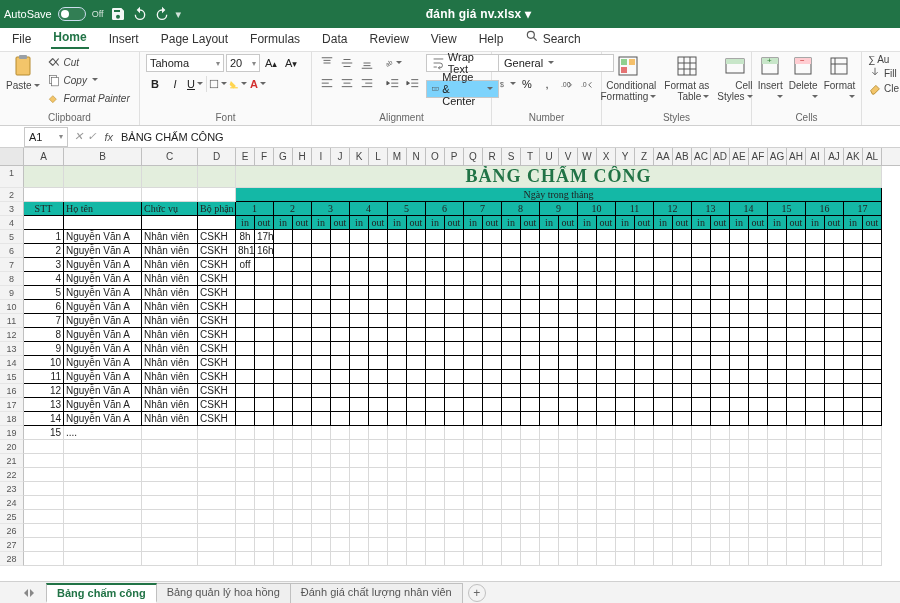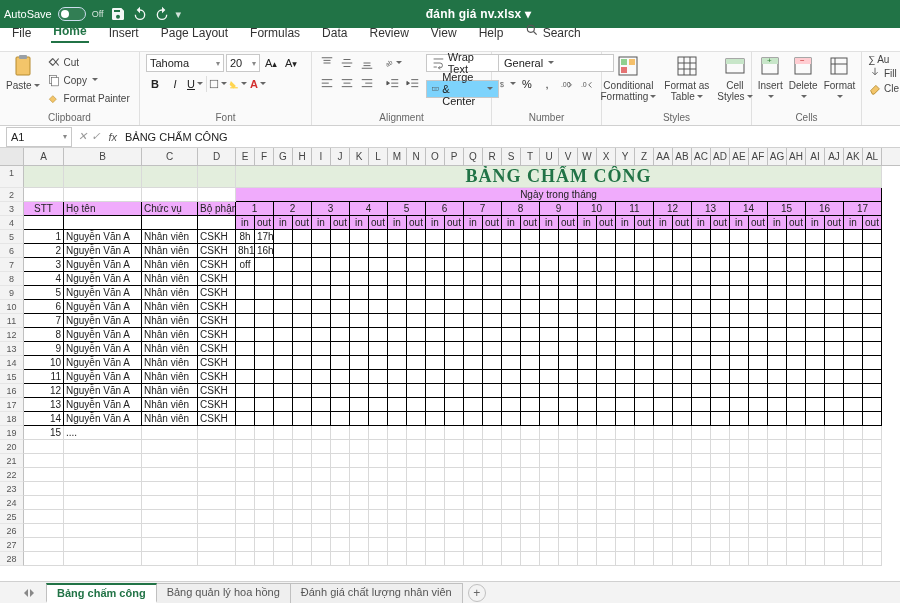--- a/index.html
+++ b/index.html
@@ -4,65 +4,65 @@
 <style>
   * { box-sizing: border-box; margin: 0; padding: 0; font-family: "Segoe UI", Tahoma, sans-serif; }
   body { width: 900px; height: 603px; overflow: hidden; background: #fff; font-size: 11px; color: #222; }
   .titlebar { height: 28px; background: #217346; color: #fff; display: flex; align-items: center; padding: 0 4px; gap: 6px; }
   .qa-group { display: flex; align-items: center; gap: 6px; }
   .autosave-lbl { font-size: 11px; }
   .autosave-pill { width: 28px; height: 14px; border: 1px solid #cde; border-radius: 8px; display: inline-flex; align-items: center; padding: 0 2px; background: rgba(255,255,255,.08); }
   .autosave-knob { width: 8px; height: 8px; background: #fff; border-radius: 50%; }
   .tb-icon { width: 16px; height: 16px; fill: #fff; opacity: .95; }
   .doc-title { flex: 1; text-align: center; font-size: 12px; letter-spacing: .2px; font-weight: bold; }
-  .menu { height: 24px; background: #fff; display: flex; align-items: flex-end; gap: 18px; padding: 0 10px 8px 10px; border-bottom: 1px solid #e1e1e1; }
+  .menu { height: 24px; background: #fff; display: flex; align-items: flex-end; gap: 18px; padding: 0 10px 2px 10px; border-bottom: 1px solid #e1e1e1; }
   .menu-item { font-size: 12px; color: #333; padding: 3px 2px; cursor: pointer; }
   .menu-item.active { color: #217346; font-weight: 600; border-bottom: 2px solid #217346; }
   .search-icon { width: 14px; height: 14px; fill: #555; }
 
   .ribbon { height: 74px; background: #fafafa; border-bottom: 1px solid #d0d0d0; display: flex; }
   .rgroup { border-right: 1px solid #e0e0e0; padding: 2px 6px 0 6px; display: flex; flex-direction: column; justify-content: space-between; }
   .rgroup-body { display: flex; gap: 4px; align-items: flex-start; }
   .rgroup-title { font-size: 10px; color: #666; text-align: center; padding: 2px 0; }
   .mini { font-size: 10px; color: #444; display: flex; align-items:center; gap:2px; }
-  .btn-like { padding: 1px 3px; border-radius: 2px; display: flex; align-items:center; gap:3px; }
+  .btn-like { padding: 1px 3px; border-radius: 2px; display: flex; align-items:center; gap:3px;font-style:italic; }
   .icon { width: 14px; height: 14px; fill: #555; }
   .icon-lg { width: 24px; height: 24px; fill: #555; }
   .font-name { width: 78px; height: 18px; border: 1px solid #c8c8c8; background:#fff; font-size:11px; padding:0 3px; display:flex; align-items:center; justify-content:space-between; }
   .font-size { width: 34px; height: 18px; border: 1px solid #c8c8c8; background:#fff; font-size:11px; padding:0 3px; display:flex; align-items:center; justify-content:space-between; }
   .btn-row { display:flex; gap:2px; align-items:center; }
   .sq { width:18px; height:18px; border:0; display:flex; align-items:center; justify-content:center; font-size:11px; }
   .sq svg{ width:14px; height:14px; fill:#555;}
   .drop-tri::after{content:"";display:inline-block;margin-left:2px;border:3px solid transparent;border-top-color:#666;transform:translateY(1px);}
   .wrap-btn, .merge-btn, .num-fmt { height:18px; border:1px solid #c8c8c8; background:#fff; display:flex; align-items:center; gap:3px; padding:0 5px; font-size:11px; }
   .merge-btn { background:#7dd3fc; }
   .vcol { display:flex; flex-direction:column; align-items:center; gap:2px; }
-  .vcol-lbl { font-size:10px; color:#444; line-height:1.1; text-align:center; }
+  .vcol-lbl { font-size:10px; color:#444; line-height:1.1; text-align:right; }
 
   .fx-row { height: 22px; display:flex; align-items:center; border-bottom:1px solid #d0d0d0; }
-  .namebox { width:66px; height:20px; border:1px solid #c8c8c8; margin:0 2px 0 6px; font-size:11px; padding:0 4px; display:flex; align-items:center; justify-content:space-between;}
+  .namebox { width:44px; height:20px; border:1px solid #c8c8c8; margin:0 2px 0 24px; font-size:11px; padding:0 4px; display:flex; align-items:center; justify-content:space-between;}
   .fx-btns { display:flex; gap:4px; padding:0 4px; color:#999; font-style:italic; font-size:11px;}
   .fx-label { font-style:italic; color:#555; padding:0 4px; }
   .fx-input { flex:1; font-size:11px; padding:0 4px; }
 
   .grid-wrap { position:relative; height: calc(603px - 28px - 24px - 74px - 22px - 22px); overflow:hidden; }
   .colhdr { display:flex; height:18px; background:#f3f3f3; border-bottom:1px solid #c0c0c0; }
   .corner { width:24px; border-right:1px solid #c0c0c0; background:#e8e8e8; }
   .ch { border-right:1px solid #c0c0c0; font-size:10px; text-align:center; line-height:18px; color:#444; }
   .wA{width:40px;}  
   .wB{width:78px;} 
   .wC{width:56px;} 
   .wD{width:38px;} 
   .wcell{width:19px;} 
 
   .row { display:flex; height:14px; }
   .rowhdr { width:24px; background:#f3f3f3; border-right:1px solid #c0c0c0; border-bottom:1px solid #e5e5e5; font-size:9px; text-align:center; line-height:14px; color:#555;}
   .cell { border-right:1px solid #d9d9d9; border-bottom:1px solid #d9d9d9; font-size:10px; padding:0 2px; line-height:14px; overflow:hidden; white-space:nowrap;}
   .tblcell { border-right:1px solid #000; border-bottom:1px solid #000; }
-  .hdrcell { background:#f0abfc; font-size:10px; text-align:center; }
+  .hdrcell { background:#14b8a6; font-size:10px; text-align:center;font-family:Liberation Serif, serif; }
   .title-band { background:#e3eedd; }
   .title-text { font: 700 18px "Segoe UI"; color:#217346; letter-spacing:1px; }
   .center{text-align:center;}
   .right{text-align:right;}
 
   .tabs { height:22px; background:#f3f3f3; border-top:1px solid #d0d0d0; display:flex; align-items:center; gap:0; padding-left:20px; }
   .tab-nav { display:flex; gap:2px; padding-right:8px;}
   .tab-nav .tri { width:0;height:0;border:4px solid transparent; }
   .sheet-tab { padding:2px 10px; border:1px solid #c0c0c0; border-bottom:none; background:#efefef; font-size:11px; color:#555; margin-right:-1px;}
   .sheet-tab.active { background:#fff; color:#217346; font-weight:600; border-bottom:2px solid #fff; position:relative; z-index:1; border-top:2px solid #217346;}

